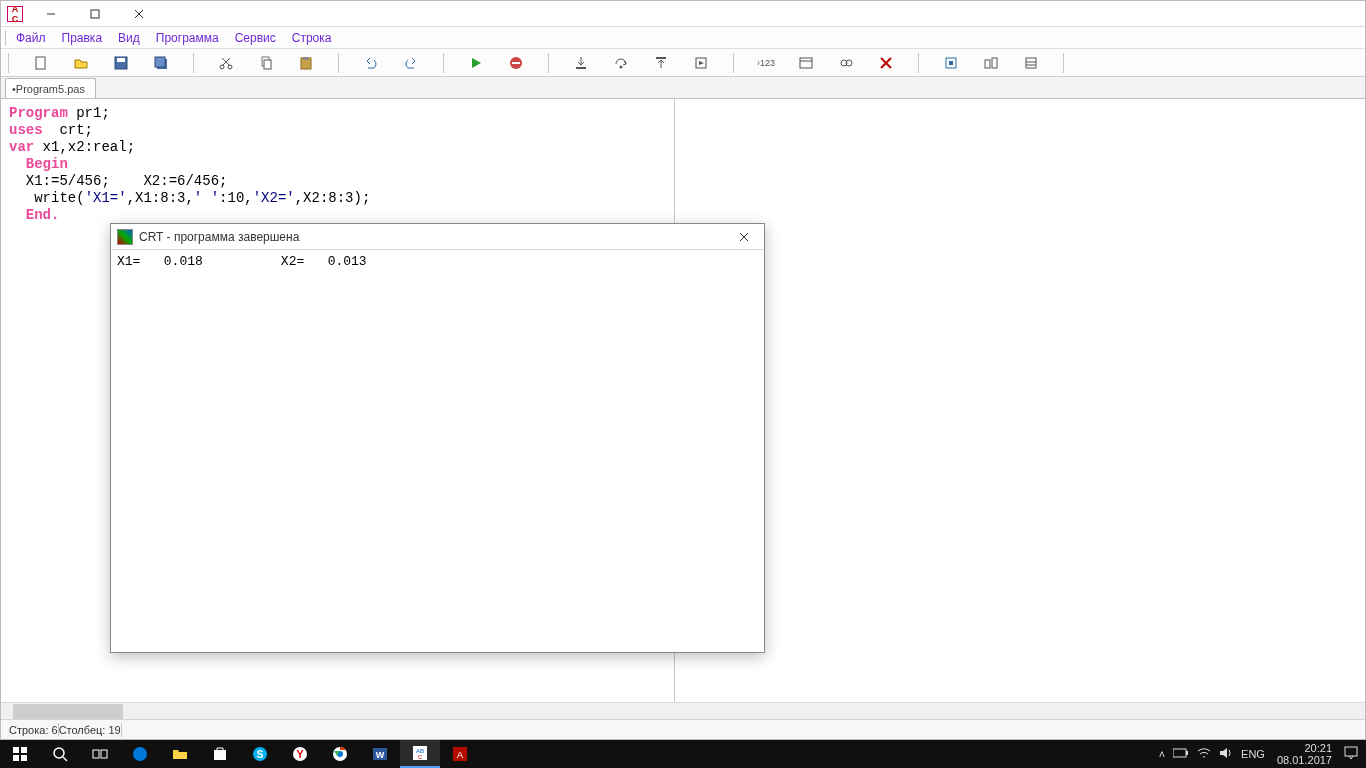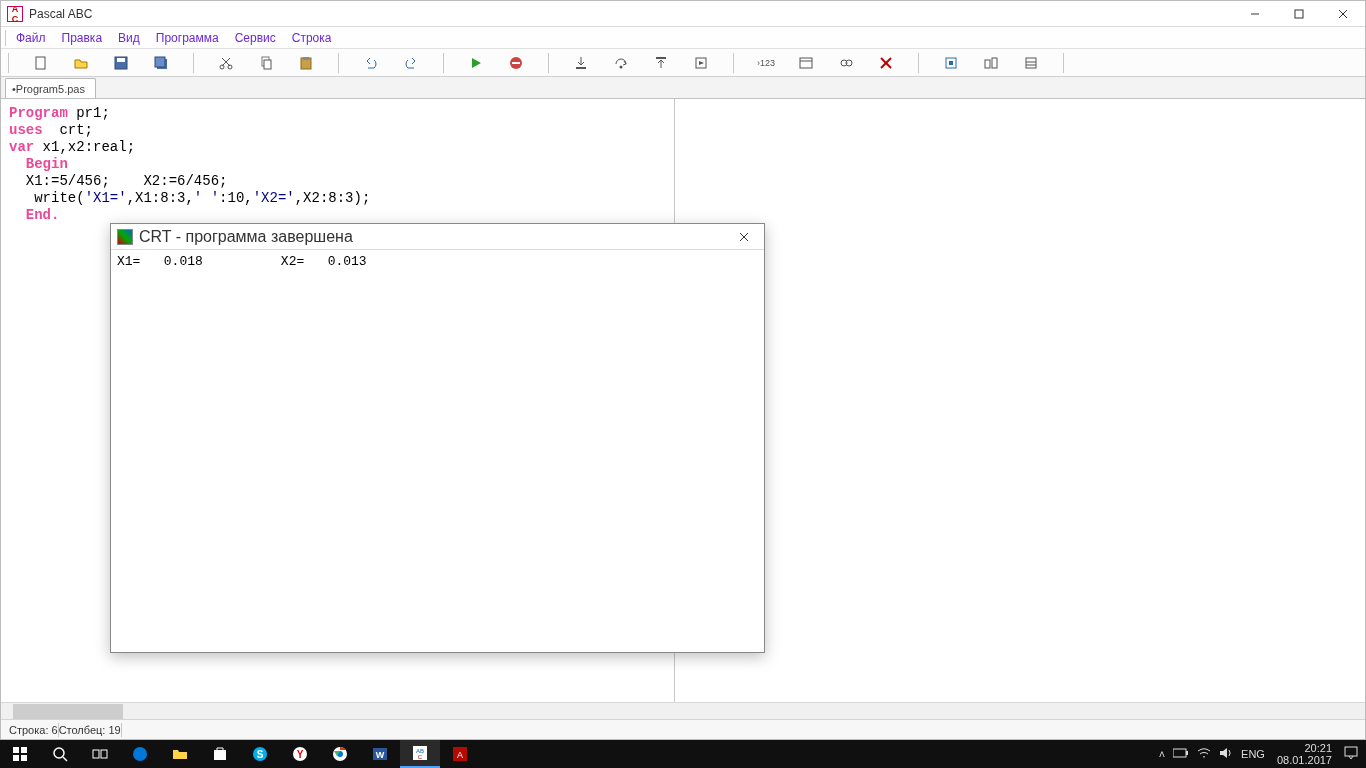--- a/index.html
+++ b/index.html
@@ -24,39 +24,38 @@
 .str { color:#000080; }
 .split { width:1px; background:#c8c8c8; }
 .right-pane { width:690px; background:#fff; }
 .hscroll { height:17px; background:#f0f0f0; border-top:1px solid #d8d8d8; display:flex; align-items:center; }
 .hscroll-thumb { height:15px; width:110px; background:#cdcdcd; margin-left:12px; }
 .statusbar { height:20px; display:flex; align-items:center; background:#f7f7f7; border-top:1px solid #d4d4d4; padding:0 8px; font-size:11px; color:#333; }
 .statusbar .sdiv { width:1px; height:14px; background:#c8c8c8; }
 .crt-window { position:absolute; left:109px; top:124px; width:655px; height:430px; background:#fff; border:1px solid #888; box-shadow:0 4px 14px rgba(0,0,0,.25); display:flex; flex-direction:column; z-index:10; }
 .crt-title { height:26px; display:flex; align-items:center; border-bottom:1px solid #dcdcdc; padding-left:6px; background:#fff;}
 .crt-title .crticon { width:16px; height:16px; margin-right:6px; background:linear-gradient(45deg,#c00,#0a0,#06c); border:1px solid #888; }
-.crt-title .t { flex:1; font-size:16px; color:#333; }
+.crt-title .t { flex:1; font-size:12px; color:#333; }
 .crt-title .close { width:40px; height:24px; display:flex; align-items:center; justify-content:center; color:#333; }
 .crt-body { flex:1; padding:4px 6px; font-family:"Courier New",monospace; font-size:13px; color:#000; white-space:pre; }
 .taskbar { position:absolute; left:0; bottom:0; width:1366px; height:28px; background:#101010; display:flex; align-items:center; color:#fff; }
 .taskbar .tb { width:40px; height:28px; display:flex; align-items:center; justify-content:center; }
 .taskbar .tb svg { width:16px; height:16px; }
 .taskbar .spacer { flex:1; }
 .taskbar .tray { display:flex; align-items:center; gap:8px; padding-right:8px; font-size:11px; color:#ddd; }
 .taskbar .clock { text-align:right; line-height:1.1; padding:0 4px; }
 .taskbar .active { background:#2a2a2a; border-bottom:2px solid #4fa3ff; height:28px; }
 .yel { fill:#ffd24a; } .blu { fill:#0078d7; } .grn { fill:#40b666; } .red { fill:#d83b01; }
 </style>
 </head>
 <body>
 
 <div class="window">
   <div class="titlebar">
     <div class="appicon">A<br>C</div>
-    <div class="title">Pascal ABC</div>
     <div class="ctrlbtn">
         <svg width="10" height="10">
           <line x1="1" y1="5" x2="9" y2="5" stroke="#333"></line>
         </svg>
       </div>
     <div class="ctrlbtn">
         <svg width="10" height="10">
           <rect x="1" y="1" width="8" height="8" fill="none" stroke="#333"></rect>
         </svg>
       </div>

